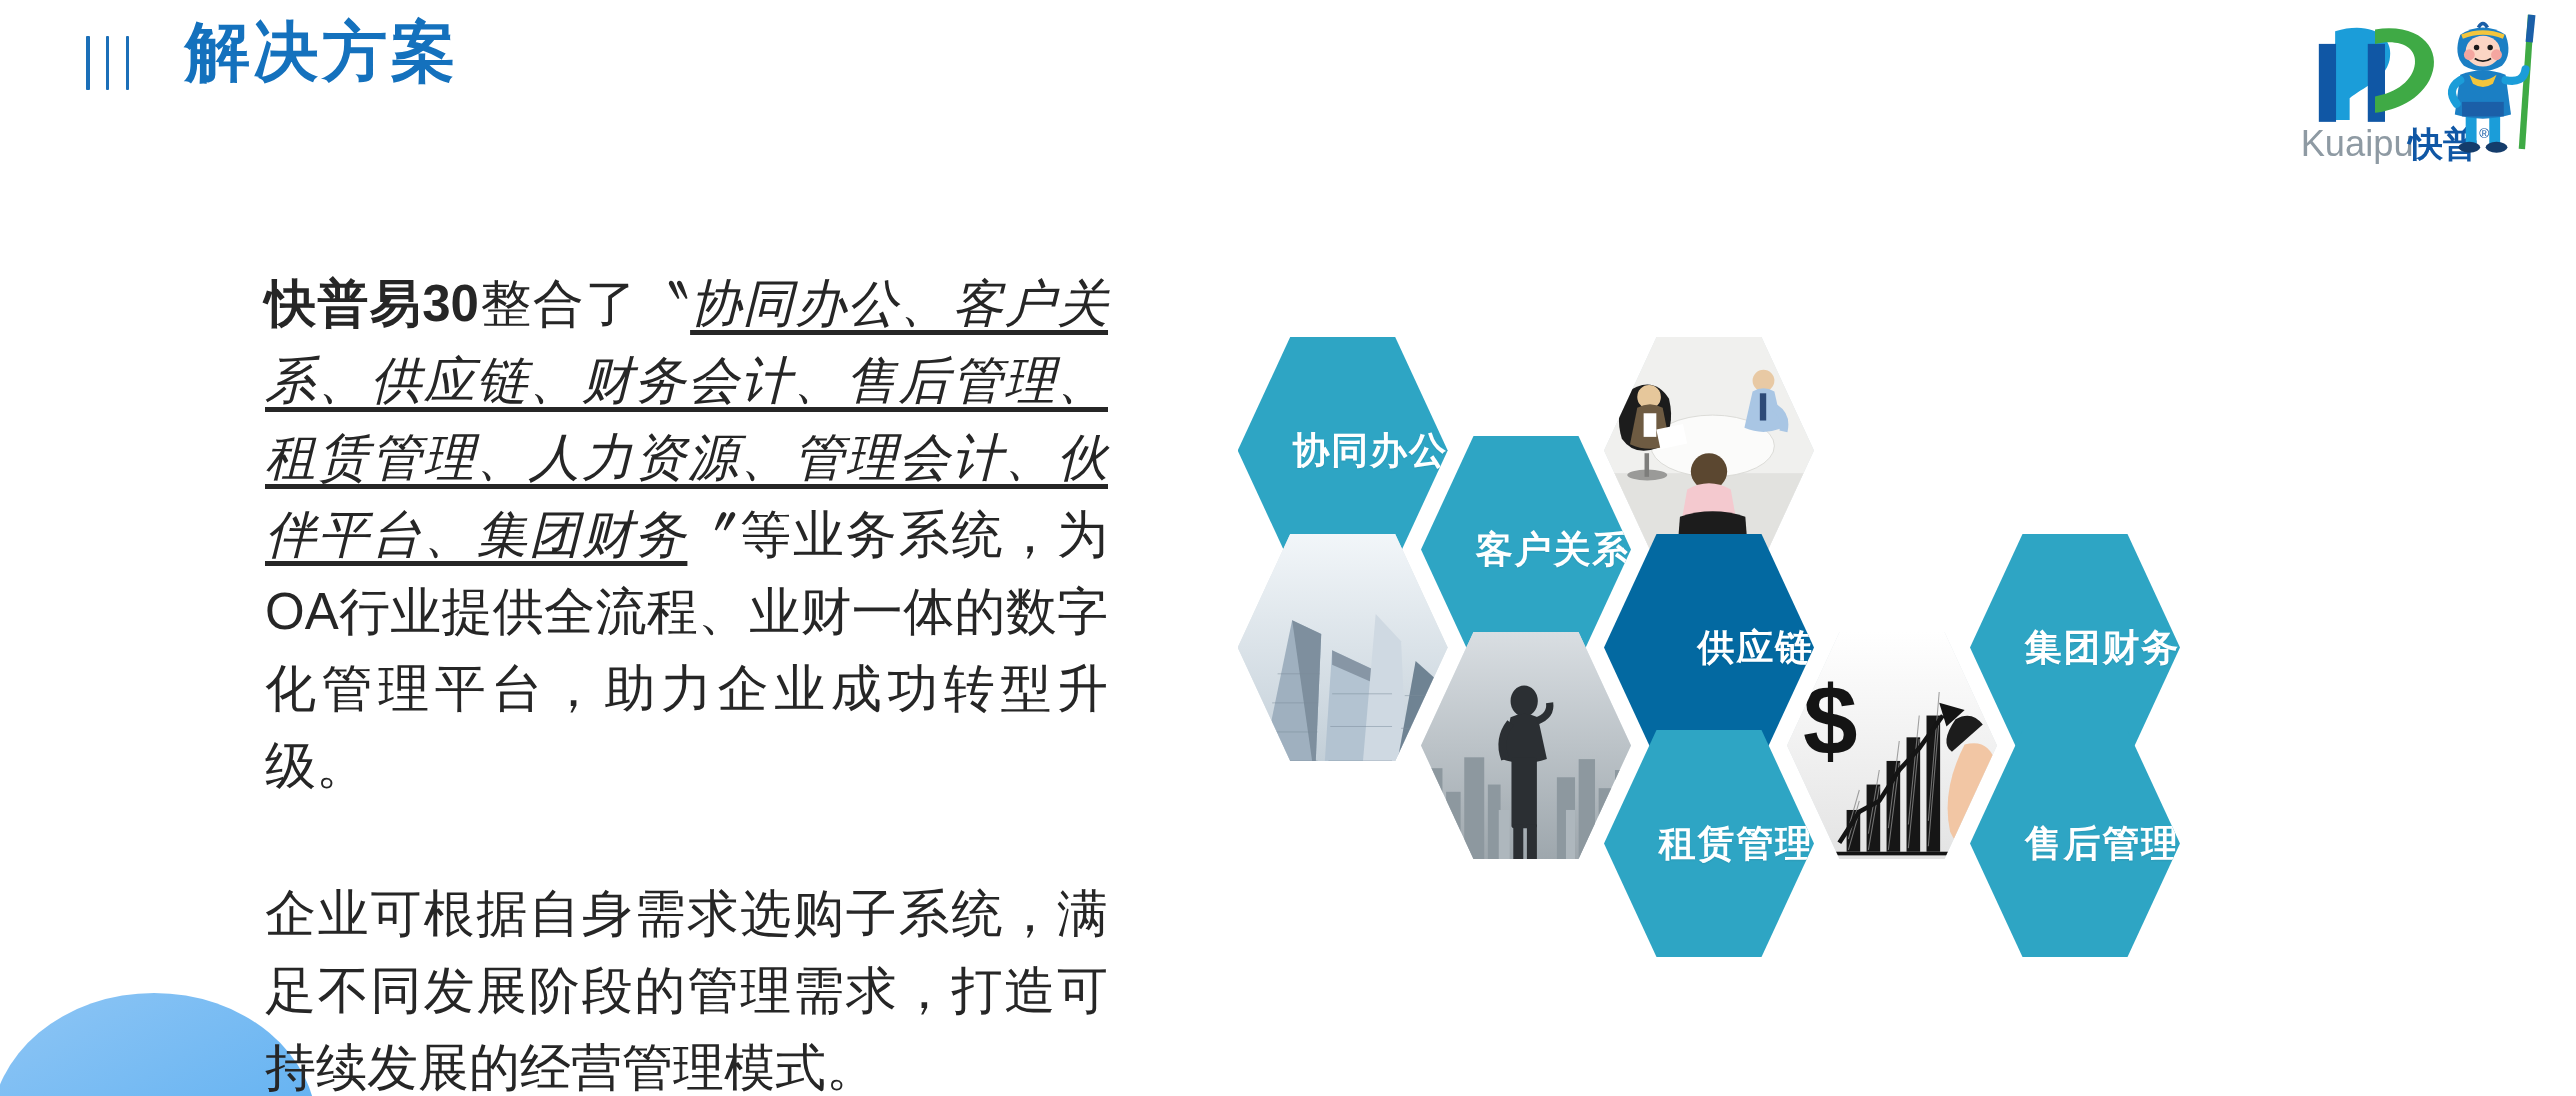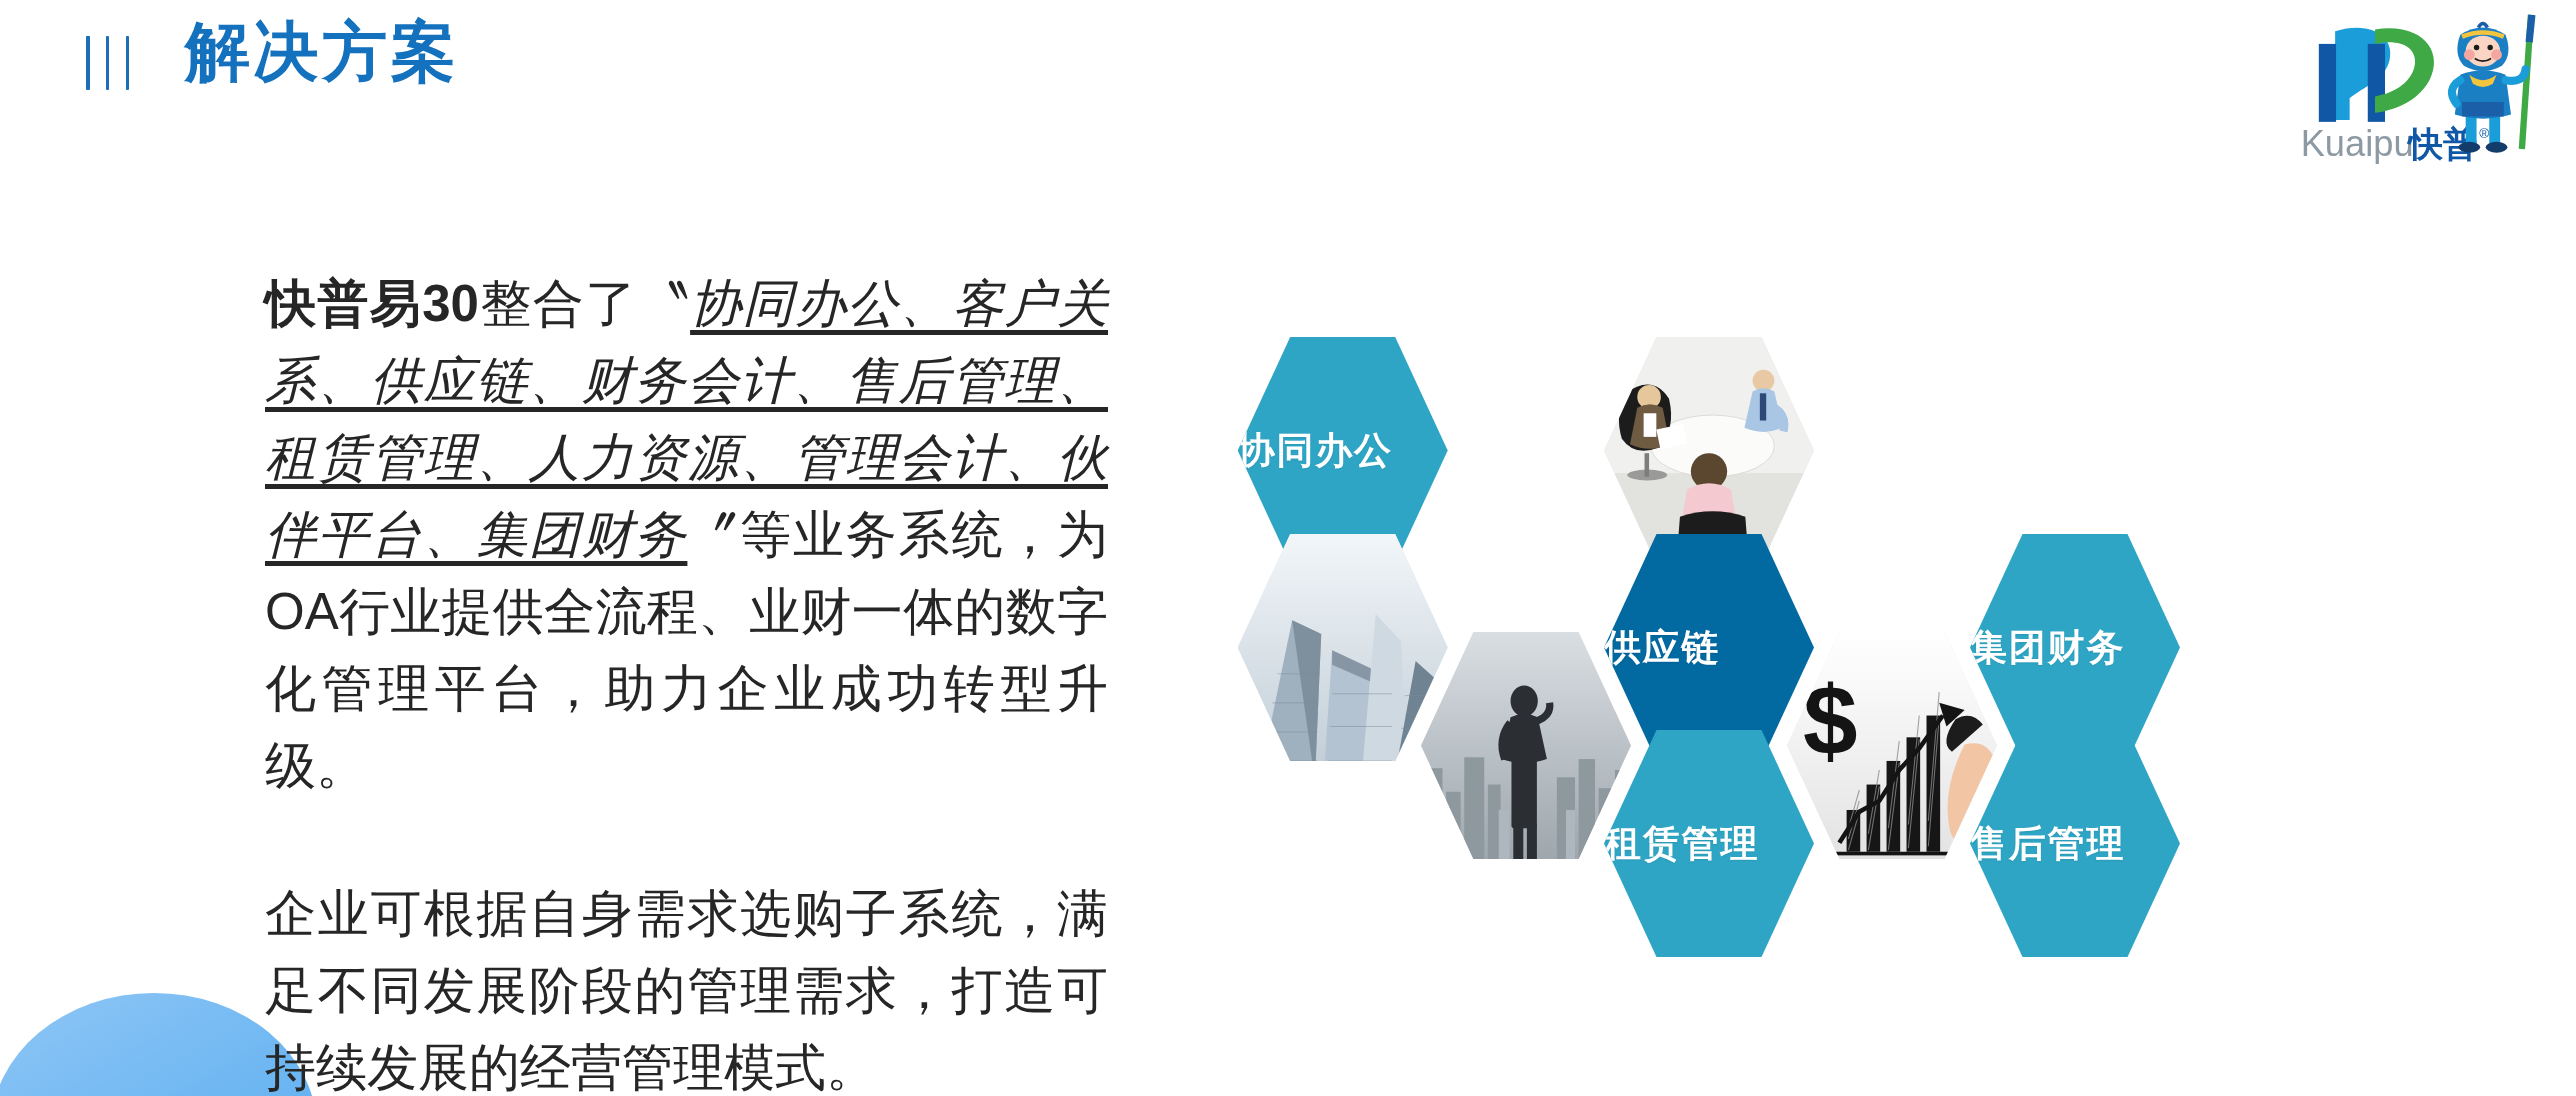--- a/index.html
+++ b/index.html
@@ -48,21 +48,21 @@
   .para + .para{margin-top:71px;}
   .b{font-weight:bold;}
   .q{font-style:italic;text-decoration:underline;text-underline-offset:9px;}
   
   #hexwrap{position:absolute;left:1215px;top:299px;width:1178px;height:798px;}
   .hex{
     position:absolute;
     width:210px;height:227px;
     clip-path:polygon(25% 0%,75% 0%,100% 50%,75% 100%,25% 100%,0% 50%);
     -webkit-clip-path:polygon(25% 0%,75% 0%,100% 50%,75% 100%,25% 100%,0% 50%);
-    display:flex;align-items:center;justify-content:flex-start;
+    display:flex;align-items:center;justify-content:flex-end;
     overflow:hidden;
   }
   .hex.teal{background:#2ea5c4;}
   .hex .lbl{
     color:#ffffff;font-size:37px;font-weight:bold;
     letter-spacing:1.8px;white-space:nowrap;
     text-shadow:0 0.9px 1.8px rgba(0,0,0,.07);
   }
   .hex.photo{background:#dfe6ea;}
   .hex.photo svg{width:100%;height:100%;display:block;}
@@ -154,20 +154,23 @@
     <polygon points="104,128 168,158 168,172 104,144" fill="#8796a5"></polygon>
     <polygon points="138,250 152,88 180,118 186,250" fill="#cfd9e2"></polygon>
     <polygon points="176,250 196,140 232,172 232,250" fill="#6f8393"></polygon>
     <g stroke="#7c8c9a" stroke-width="1" opacity=".55">
       <path d="M30 250 L88 250 M34 218 L88 218 M38 186 L88 186 M44 154 L90 154"></path>
       <path d="M100 250 L170 250 M102 212 L170 212 M104 176 L170 176"></path>
       <path d="M178 250 L232 250 M180 214 L232 214 M184 178 L232 178"></path>
     </g>
       </svg>
     </div>
+    <div class="hex teal" style="left: 206px; top: 137px; background: rgb(46, 165, 196);">
+      <span class="lbl">客户关系</span>
+    </div>
     <div class="hex photo" style="left: 206px; top: 333px;">
       <svg viewBox="0 0 232 250" preserveAspectRatio="xMidYMid slice">
     <defs>
           <linearGradient id="g2" x1="0" y1="0" x2="0" y2="1">
       <stop offset="0" stop-color="#d9dee2"></stop>
             <stop offset="1" stop-color="#9ea7ad"></stop>
           </linearGradient>
         </defs>
     <rect width="232" height="250" fill="url(#g2)"></rect>
     <g fill="#8d989f">

